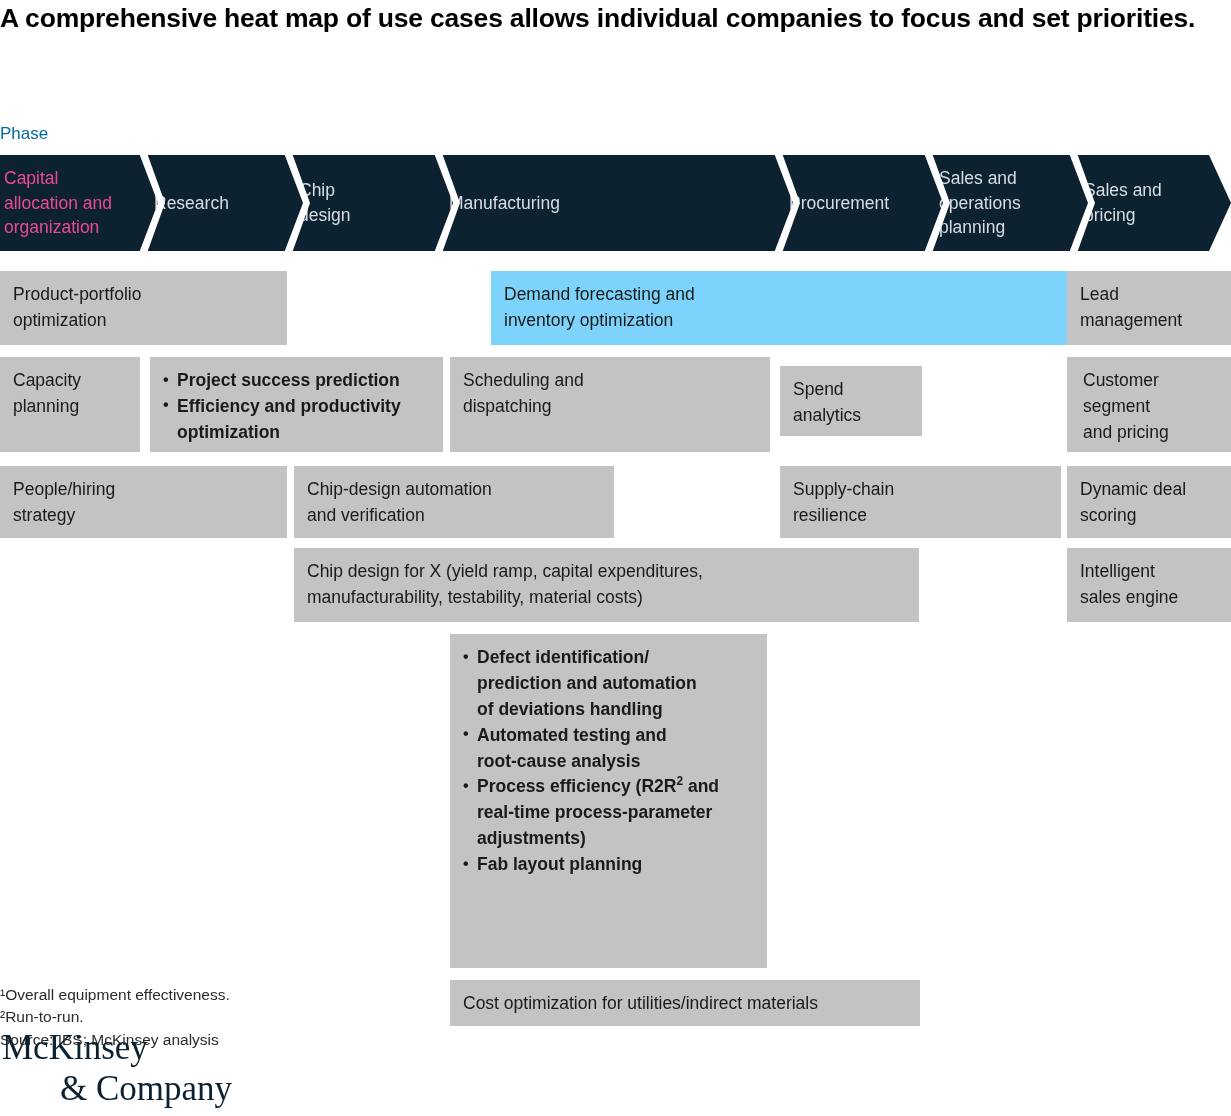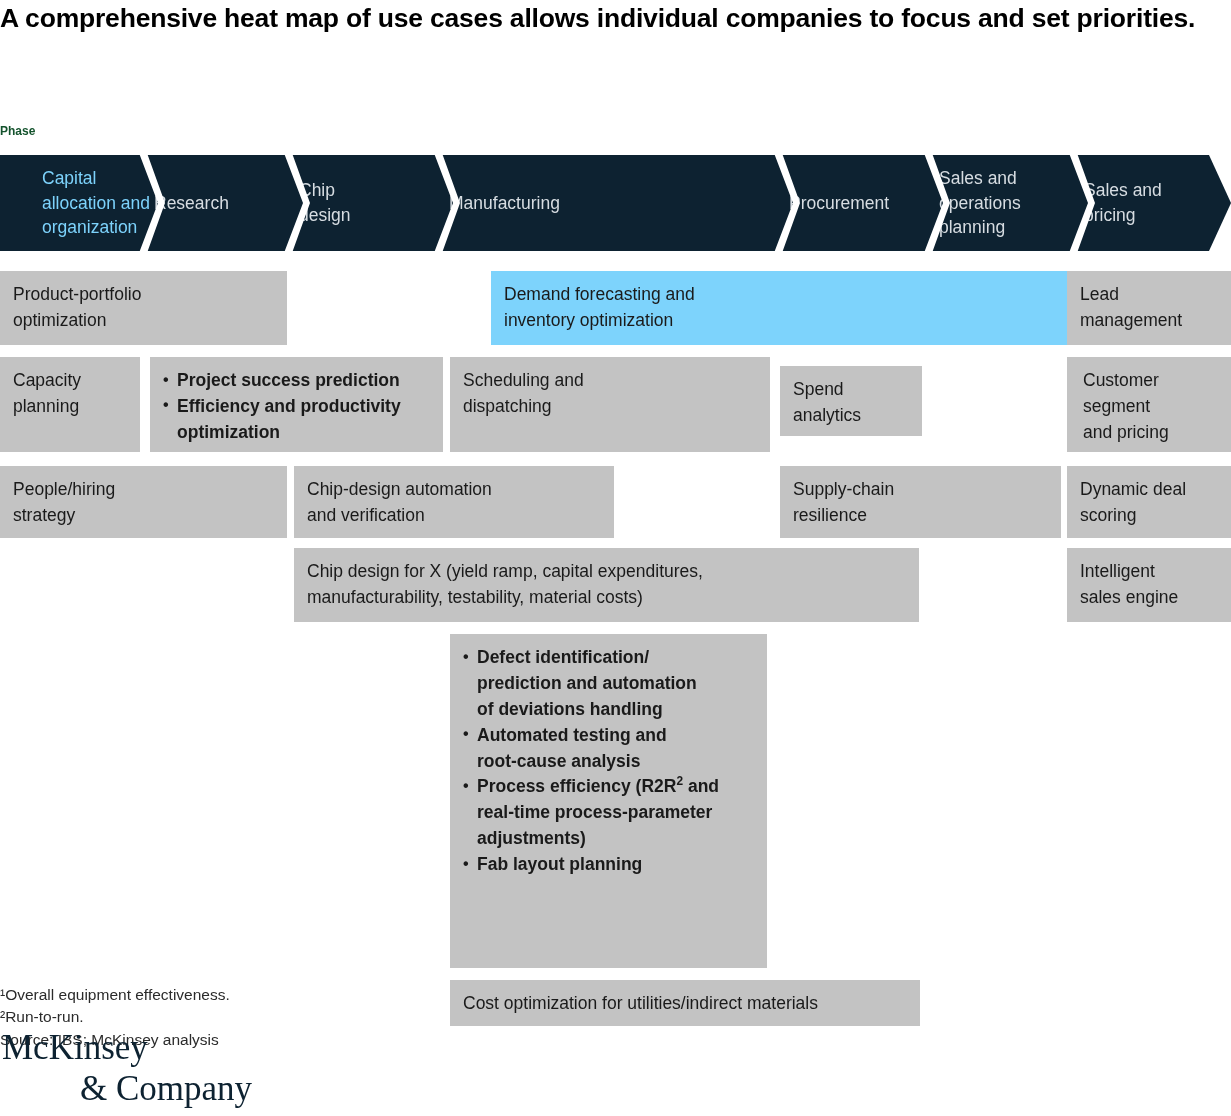--- a/index.html
+++ b/index.html
@@ -28,23 +28,23 @@
     line-height: 1.28;
     letter-spacing: -0.2px;
     color: #000000;
   }
 
   
   .phase-label {
     position: absolute;
     left: 0px;
     top: 124px;
-    font-size: 12px;
-    font-weight: bold;
-    color: #14532d;
+    font-size: 17px;
+    font-weight: normal;
+    color: #0369a1;
   }
 
   
   .chevron-band {
     position: absolute;
     left: 0px;
     top: 155px;
     width: 1231px;
     height: 96px;
   }
@@ -125,34 +125,34 @@
     left: 2px;
     top: 1030px;
     font-family: "Liberation Serif", serif;
     color: #0d2231;
     font-size: 35px;
     line-height: 1.0;
     font-weight: normal;
   }
   .logo .l2 {
     display: block;
-    margin-left: 78px;
+    margin-left: 58px;
     margin-top: 6px;
   }
 </style>
 </head>
 <body>
 
 <div class="title">A comprehensive heat map of use cases allows individual companies to focus and set priorities.</div>
 
 <div class="phase-label">Phase</div>
 
 <div class="chevron-band" id="chevron-band">
     <div class="chev" style="left: 0px; width: 160px; background: rgb(13, 34, 49);">
-      <div class="chev-label" style="color: #7dd3fc; margin-left: 38px;">Capital<br>allocation and<br>organization</div>
+      <div class="chev-label" style="color: #ec4899;">Capital<br>allocation and<br>organization</div>
     </div>
     <div class="chev" style="left: 150px; width: 155px; background: rgb(13, 34, 49);">
       <div class="chev-label" style="color: rgb(215, 221, 226);">Research</div>
     </div>
     <div class="chev" style="left: 295px; width: 160px; background: rgb(13, 34, 49);">
       <div class="chev-label" style="color: rgb(215, 221, 226);">Chip<br>design</div>
     </div>
     <div class="chev" style="left: 445px; width: 350px; background: rgb(13, 34, 49);">
       <div class="chev-label" style="color: rgb(215, 221, 226);">Manufacturing</div>
     </div>

